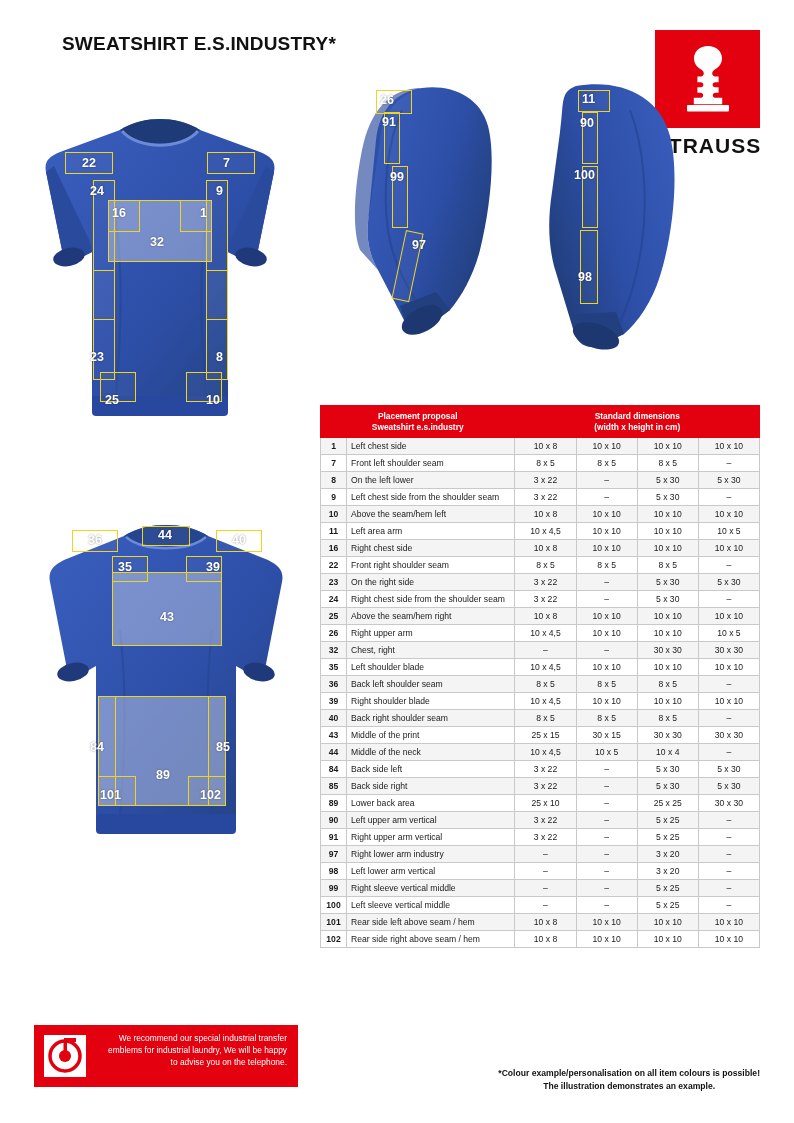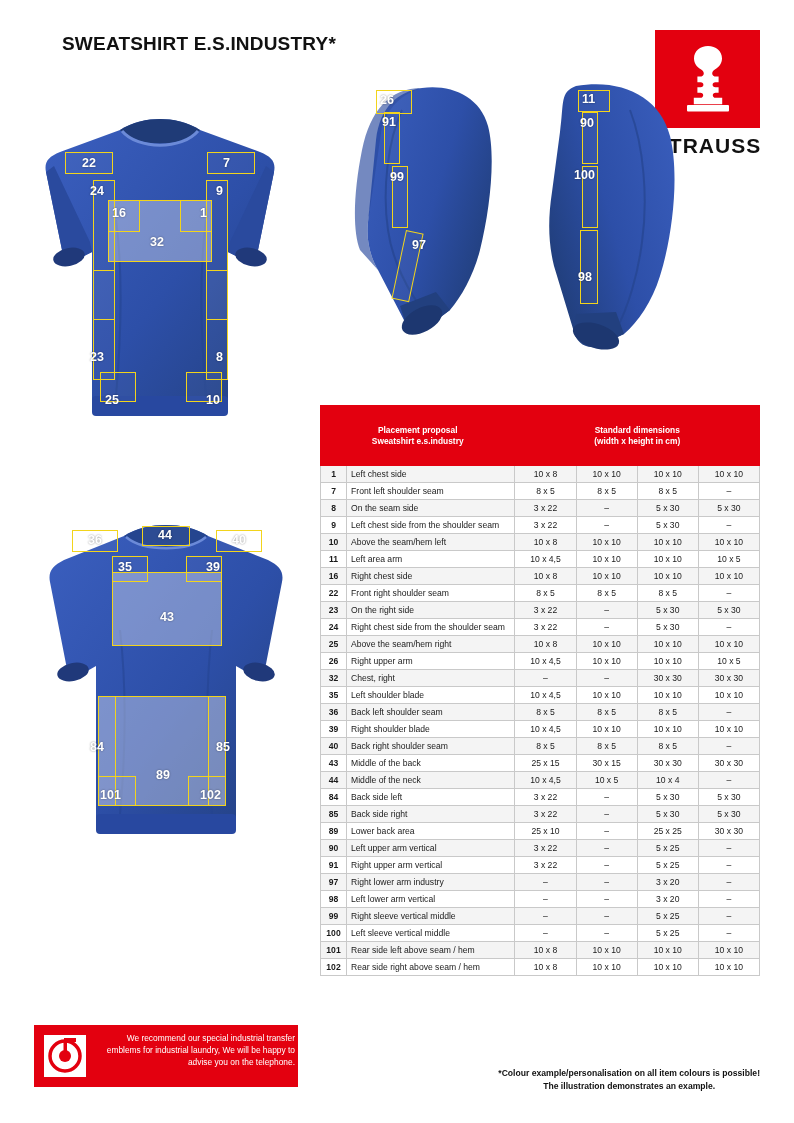--- a/index.html
+++ b/index.html
@@ -83,21 +83,21 @@
     vertical-align: middle;
   }
   table.spec thead th {
     background: #e3000f;
     color: #ffffff;
     font-size: 8.4px;
     font-weight: bold;
     text-align: center;
     border-color: #e3000f;
     line-height: 1.25;
-    padding: 19px 3px;
+    padding: 5px 3px;
   }
   table.spec thead tr.sub th {
     background: #ececec;
     color: #111;
     font-size: 7.8px;
     border-color: #c9c9c9;
     padding: 3px 3px;
   }
   table.spec thead tr.sub th.lft { text-align: left; }
   td.no { text-align: center; font-weight: bold; width: 26px; }
@@ -119,21 +119,21 @@
     width: 62px; height: 62px;
     background: #e3000f;
     display: flex; align-items: center; justify-content: center;
     flex: none;
   }
   #footer-note .ftext {
     background: #e3000f;
     color: #ffffff;
     font-size: 8.4px;
     line-height: 1.45;
-    padding: 7px 3px 7px 10px;
+    padding: 7px 11px 7px 10px;
     text-align: right;
   }
   #footer-right {
     position: absolute;
     right: 34px; bottom: 30px;
     text-align: center;
     font-size: 8.6px;
     font-weight: bold;
     line-height: 1.5;
     color: #111;
@@ -370,21 +370,21 @@
         <tr>
           <td class="no">7</td>
           <td class="place">Front left shoulder seam</td>
           <td class="dim">8 x 5</td>
           <td class="dim">8 x 5</td>
           <td class="dim">8 x 5</td>
           <td class="dim">–</td>
         </tr>
         <tr>
           <td class="no">8</td>
-          <td class="place">On the seam side</td>
+          <td class="place">On the left lower</td>
           <td class="dim">3 x 22</td>
           <td class="dim">–</td>
           <td class="dim">5 x 30</td>
           <td class="dim">5 x 30</td>
         </tr>
         <tr>
           <td class="no">9</td>
           <td class="place">Left chest side from the shoulder seam</td>
           <td class="dim">3 x 22</td>
           <td class="dim">–</td>
@@ -490,21 +490,21 @@
         <tr>
           <td class="no">40</td>
           <td class="place">Back right shoulder seam</td>
           <td class="dim">8 x 5</td>
           <td class="dim">8 x 5</td>
           <td class="dim">8 x 5</td>
           <td class="dim">–</td>
         </tr>
         <tr>
           <td class="no">43</td>
-          <td class="place">Middle of the back</td>
+          <td class="place">Middle of the print</td>
           <td class="dim">25 x 15</td>
           <td class="dim">30 x 15</td>
           <td class="dim">30 x 30</td>
           <td class="dim">30 x 30</td>
         </tr>
         <tr>
           <td class="no">44</td>
           <td class="place">Middle of the neck</td>
           <td class="dim">10 x 4,5</td>
           <td class="dim">10 x 5</td>

